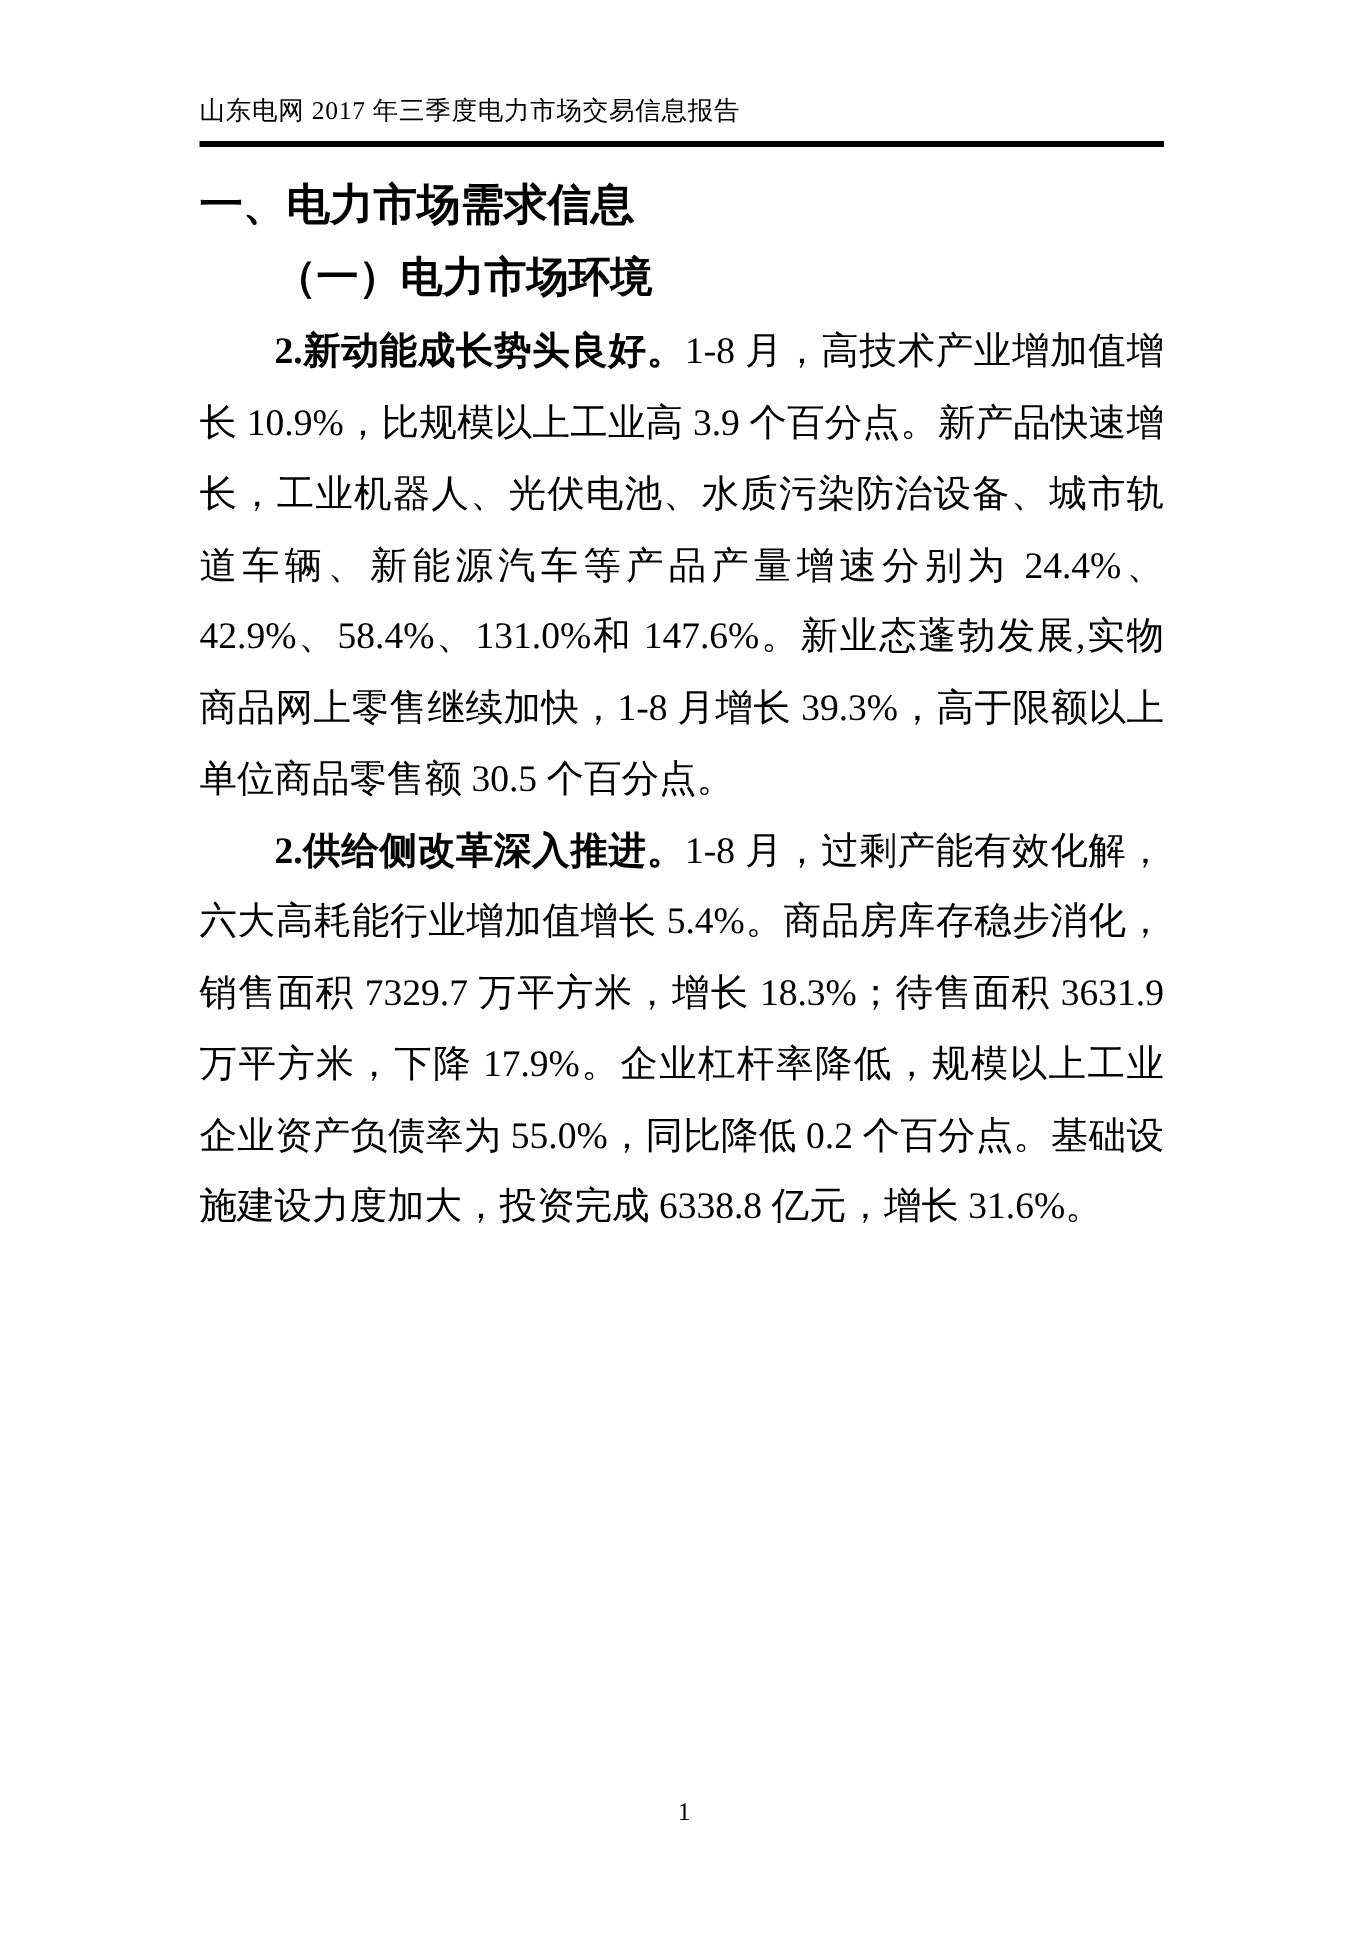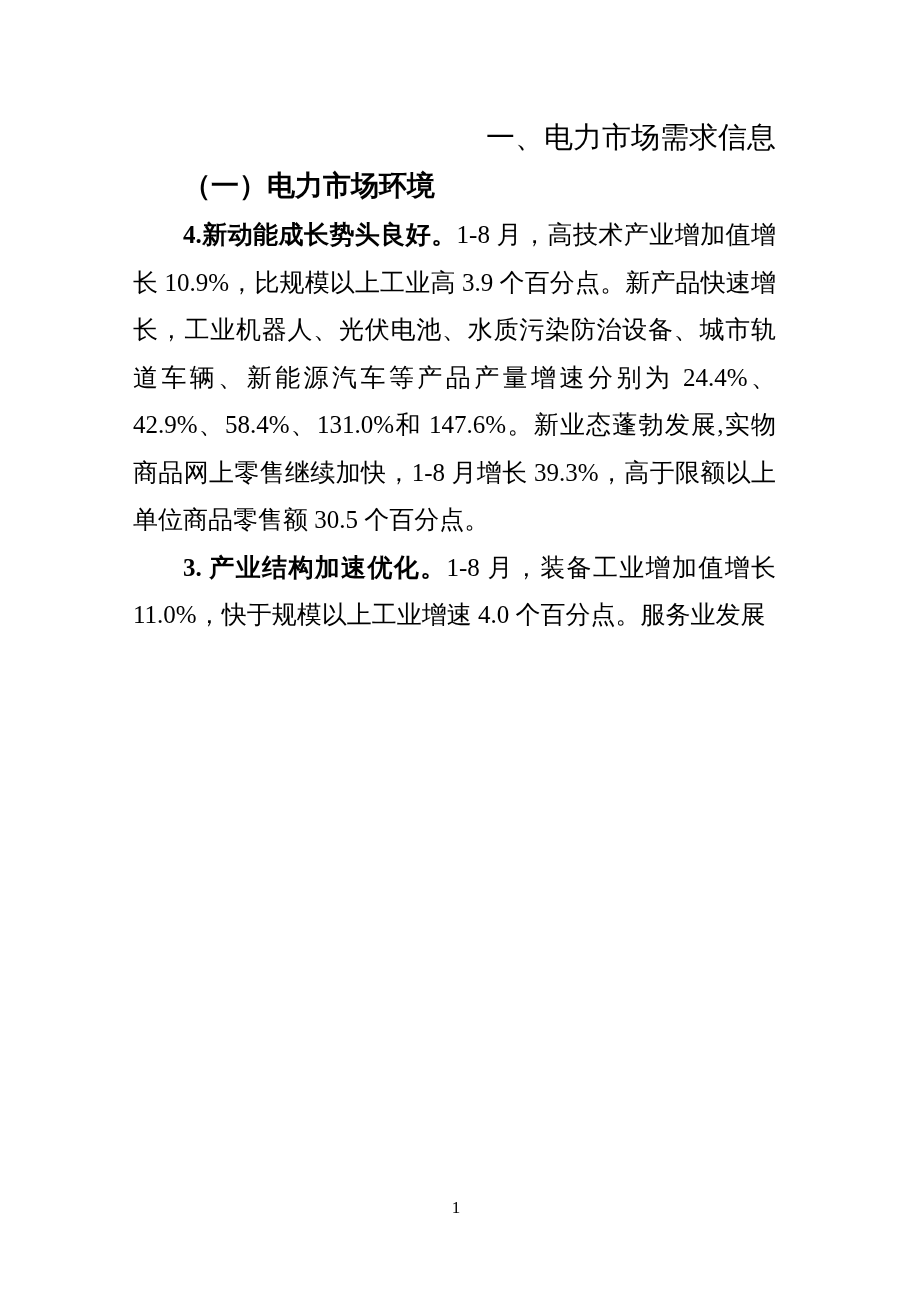--- a/index.html
+++ b/index.html
@@ -31,24 +31,24 @@
     font-weight: normal;
   }
   .content {
     position: absolute;
     top: 102px;
     left: 133px;
     right: 136px;
   }
   .title {
     margin: 16px 0 0 0;
-    text-align: right;
+    text-align: left;
     font-family: "Liberation Sans", sans-serif;
     font-size: 29px;
-    font-weight: normal;
+    font-weight: bold;
     line-height: 38px;
   }
   .subtitle {
     margin: 10px 0 0 0;
     font-size: 28px;
     font-weight: bold;
     line-height: 40px;
     text-indent: 50px;
     font-family: Liberation Serif, serif;
   }
@@ -75,32 +75,35 @@
   .page-number {
     font-size: 17px;
     line-height: 20px;
   }
 </style>
 </head>
 <body>
 
 <div class="page">
 
+  <div class="header">
+    <div class="header-text">山东电网 2017 年三季度电力市场交易信息报告</div>
+  </div>
 
   <div class="content">
 
     <h1 class="title">一、电力市场需求信息</h1>
 
     <h2 class="subtitle">（一）电力市场环境</h2>
 
 
-    <p class="para"><span class="lead">4.新动能成长势头良好。</span><span>1-8 月，高技术产业增加值增长 10.9%，比规模以上工业高 3.9 个百分点。新产品快速增长，工业机器人、光伏电池、水质污染防治设备、城市轨道车辆、新能源汽车等产品产量增速分别为 24.4%、42.9%、58.4%、131.0%和 147.6%。新业态蓬勃发展,实物商品网上零售继续加快，1-8 月增长 39.3%，高于限额以上单位商品零售额 30.5 个百分点。</span></p>
+    <p class="para"><span class="lead">2.新动能成长势头良好。</span><span>1-8 月，高技术产业增加值增长 10.9%，比规模以上工业高 3.9 个百分点。新产品快速增长，工业机器人、光伏电池、水质污染防治设备、城市轨道车辆、新能源汽车等产品产量增速分别为 24.4%、42.9%、58.4%、131.0%和 147.6%。新业态蓬勃发展,实物商品网上零售继续加快，1-8 月增长 39.3%，高于限额以上单位商品零售额 30.5 个百分点。</span></p>
 
+    <p class="para"><span class="lead">2.供给侧改革深入推进。</span><span>1-8 月，过剩产能有效化解，六大高耗能行业增加值增长 5.4%。商品房库存稳步消化，销售面积 7329.7 万平方米，增长 18.3%；待售面积 3631.9 万平方米，下降 17.9%。企业杠杆率降低，规模以上工业企业资产负债率为 55.0%，同比降低 0.2 个百分点。基础设施建设力度加大，投资完成 6338.8 亿元，增长 31.6%。</span></p>
 
-    <p class="para"><span class="lead">3. 产业结构加速优化。</span><span>1-8 月，装备工业增加值增长 11.0%，快于规模以上工业增速 4.0 个百分点。服务业发展</span></p>
 
   </div>
 
   <div class="footer">
     <span class="page-number">1</span>
   </div>
 
 </div>
 
 </body></html>

